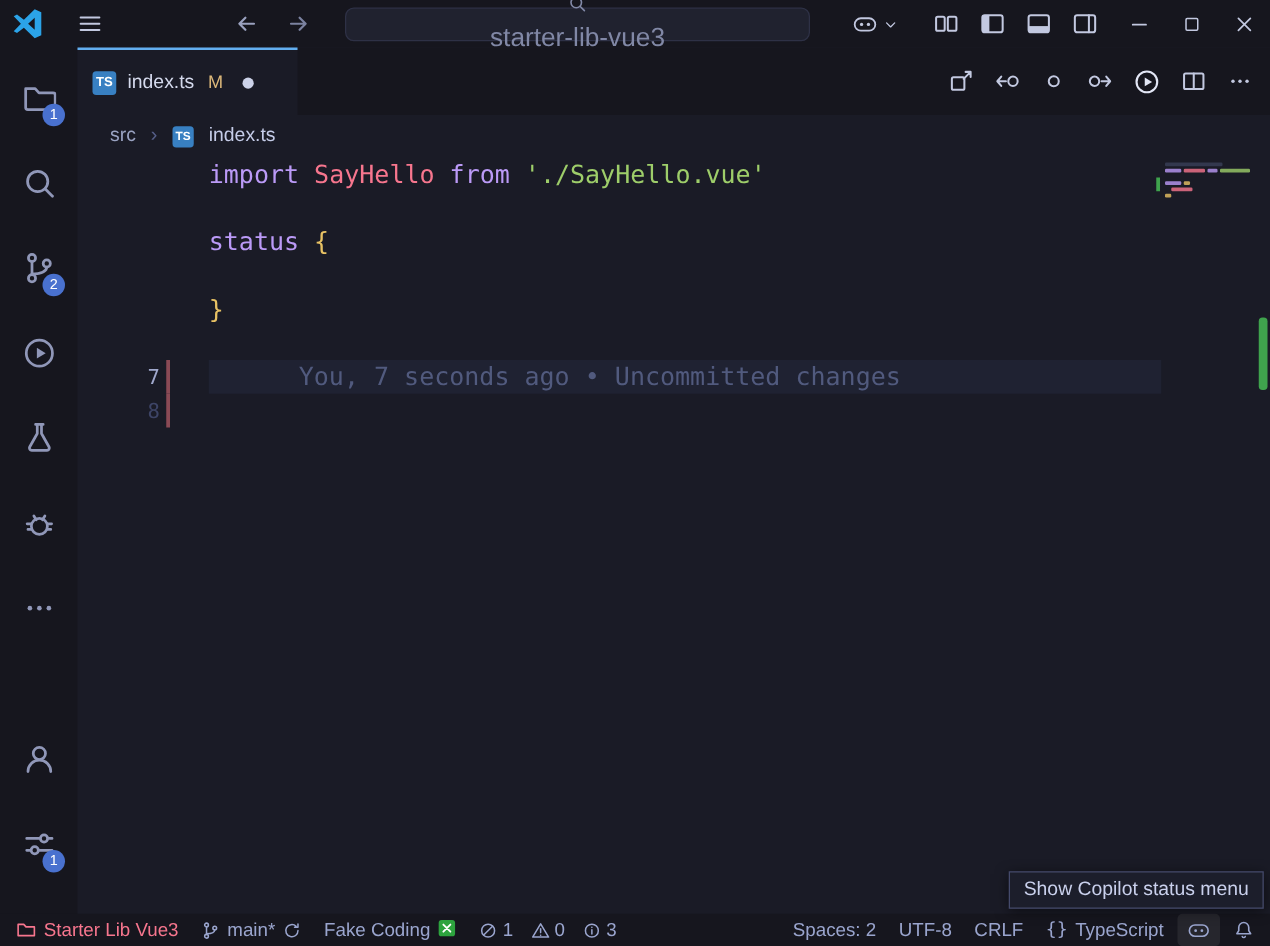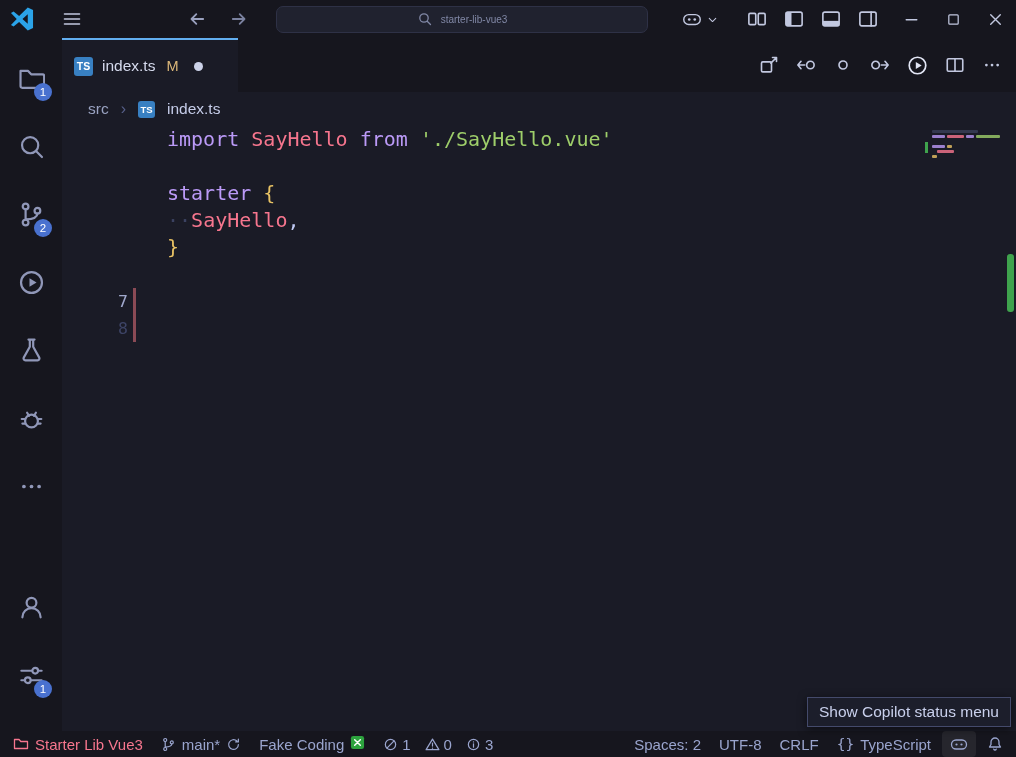--- a/index.html
+++ b/index.html
@@ -9,21 +9,21 @@
 
   
   .titlebar { height:38px; background:#16161e; display:flex; align-items:center; }
   .vscode-logo { margin-left:10px; width:24px; height:24px; color:#2ba3e8; }
   .tb-btn { background:none; border:none; color:#c2c8e0; display:flex; align-items:center; justify-content:center; cursor:default; }
   .menu-btn { margin-left:28px; }
   .nav-back { margin-left:104px; color:#9aa1bf; }
   .nav-fwd  { margin-left:20px; color:#7b82a0; }
   .command-center { margin-left:26px; width:372px; height:27px; background:#20222f;
     border:1px solid #2e3146; border-radius:7px; display:flex; align-items:center; justify-content:center;
-    gap:8px; color:#8188a6; font-size:10px; cursor:default; }
+    gap:8px; color:#8188a6; font-size:21px; cursor:default;flex-direction:column; }
   .tb-right { margin-left:auto; display:flex; align-items:center; }
   .copilot-group { display:flex; align-items:center; gap:3px; color:#c2c8e0; margin-right:28px; }
   .layout-group { display:flex; align-items:center; gap:17px; color:#b6bdd6; margin-right:12px; }
   .win-btn { width:42px; height:38px; color:#c2c8e0; }
 
   
   .main { display:flex; height:693px; }
 
   
   .activitybar { width:62px; background:#16161e; display:flex; flex-direction:column; align-items:center; padding-top:16px; flex:none; }
@@ -321,40 +321,40 @@
             <div class="line-content"><span style="color: rgb(187, 154, 247);">import</span><span style="color: rgb(192, 202, 245);"> </span><span style="color: rgb(247, 118, 142);">SayHello</span><span style="color: rgb(192, 202, 245);"> </span><span style="color: rgb(187, 154, 247);">from</span><span style="color: rgb(192, 202, 245);"> </span><span style="color: rgb(158, 206, 106);">'./SayHello.vue'</span></div>
           </div>
           <div class="code-line">
             <div class="line-num"></div>
             <div class="gutter-marker"></div>
             <div class="line-content"></div>
           </div>
           <div class="code-line">
             <div class="line-num"></div>
             <div class="gutter-marker"></div>
-            <div class="line-content"><span style="color: rgb(187, 154, 247);">starter</span><span style="color: rgb(192, 202, 245);"> </span><span style="color: rgb(232, 194, 100);">{</span></div>
-          </div>
-          <div class="code-line">
-            <div class="line-num"></div>
-            <div class="gutter-marker"></div>
-            <div class="line-content"><span style="color: rgb(59, 66, 97);">··</span><span style="color: rgb(247, 118, 142);">SayHello</span><span style="color: rgb(192, 202, 245);">,</span></div>
+            <div class="line-content"><span style="color: rgb(187, 154, 247);">status</span><span style="color: rgb(192, 202, 245);"> </span><span style="color: rgb(232, 194, 100);">{</span></div>
+          </div>
+          <div class="code-line">
+            <div class="line-num"></div>
+            <div class="gutter-marker"></div>
           </div>
           <div class="code-line">
             <div class="line-num"></div>
             <div class="gutter-marker"></div>
             <div class="line-content"><span style="color: rgb(232, 194, 100);">}</span></div>
           </div>
           <div class="code-line">
             <div class="line-num"></div>
             <div class="gutter-marker"></div>
             <div class="line-content"></div>
           </div>
           <div class="code-line blame active">
             <div class="line-num">7</div>
             <div class="gutter-marker changed"></div>
+            <div class="line-content"><span>You, 7 seconds ago • Uncommitted changes</span></div>
           </div>
           <div class="code-line">
             <div class="line-num">8</div>
             <div class="gutter-marker changed"></div>
             <div class="line-content"></div>
           </div>
         </div>
 
       <div class="minimap">
         <div class="mm-added"></div>

